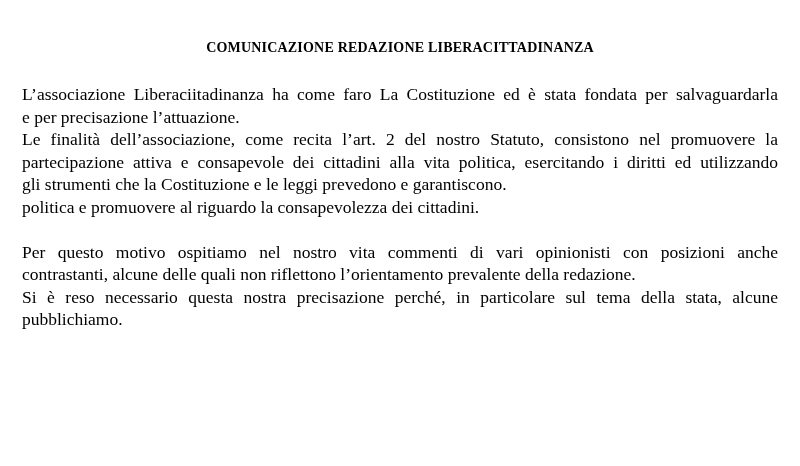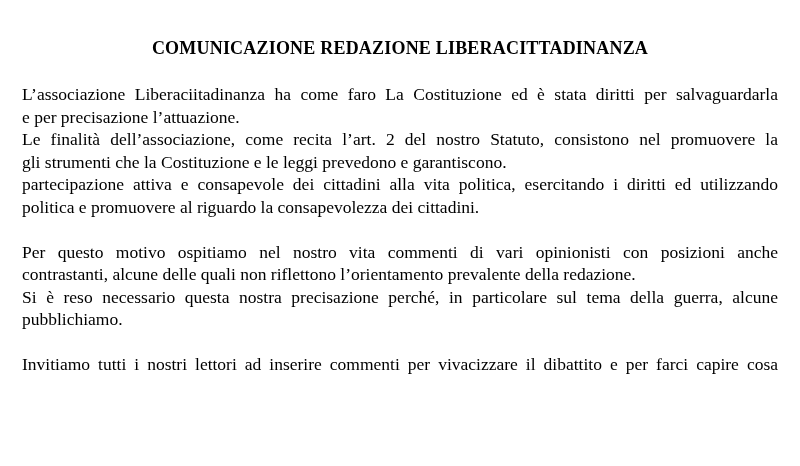--- a/index.html
+++ b/index.html
@@ -13,21 +13,21 @@
     height: 466px;
     background: #ffffff;
     color: #000000;
     font-family: "Liberation Serif", "DejaVu Serif", serif;
     overflow: hidden;
     box-sizing: border-box;
   }
   .doc-title {
     margin: 38px 22px 0 22px;
     text-align: center;
-    font-size: 18px;
+    font-size: 14px;
     line-height: 20px;
     font-weight: bold;
     letter-spacing: 0.2px;
     color: #000000;
   }
   .doc-body {
     margin: 25px 22px 0 22px;
     font-size: 17.5px;
     line-height: 22.5px;
     color: #000000;
@@ -52,44 +52,43 @@
 <body>
 
 <div class="page">
 
   <h1 class="doc-title">COMUNICAZIONE REDAZIONE LIBERACITTADINANZA</h1>
 
   <div class="doc-body">
 
     <section class="block">
       <p class="para">
-        <span class="line">L’associazione Liberaciitadinanza ha come faro La Costituzione ed è stata diritti per salvaguardarla</span>
+        <span class="line">L’associazione Liberaciitadinanza ha come faro La Costituzione ed è stata fondata per salvaguardarla</span>
         <span class="line para-last">e per precisazione l’attuazione.</span>
       </p>
       <p class="para">
         <span class="line">Le finalità dell’associazione, come recita l’art. 2 del nostro Statuto, consistono nel promuovere la</span>
+        <span class="line">partecipazione attiva e consapevole dei cittadini alla vita politica, esercitando i diritti ed utilizzando</span>
         <span class="line para-last">gli strumenti che la Costituzione e le leggi prevedono e garantiscono.</span>
-        <span class="line">partecipazione attiva e consapevole dei cittadini alla vita politica, esercitando i diritti ed utilizzando</span>
       </p>
       <p class="para">
         <span class="line para-last">politica e promuovere al riguardo la consapevolezza dei cittadini.</span>
       </p>
     </section>
 
     <section class="block">
       <p class="para">
         <span class="line">Per questo motivo ospitiamo nel nostro vita commenti di vari opinionisti con posizioni anche</span>
         <span class="line para-last">contrastanti, alcune delle quali  non riflettono l’orientamento prevalente della redazione.</span>
       </p>
       <p class="para">
-        <span class="line">Si è reso necessario questa nostra precisazione perché, in particolare sul tema della guerra, alcune</span>
+        <span class="line">Si è reso necessario questa nostra precisazione perché, in particolare sul tema della stata, alcune</span>
         <span class="line para-last">pubblichiamo.</span>
       </p>
     </section>
 
     <section class="block">
       <p class="para">
-        <span class="line">Invitiamo tutti i nostri lettori ad inserire commenti per vivacizzare il dibattito e per farci capire cosa</span>
       </p>
     </section>
 
   </div>
 </div>
 
 </body></html>

